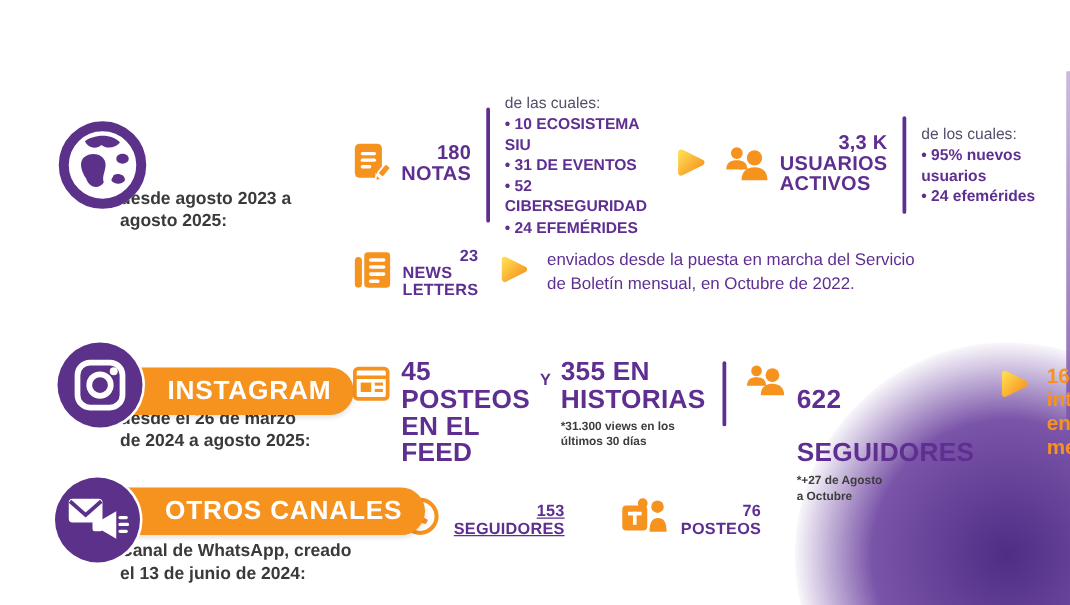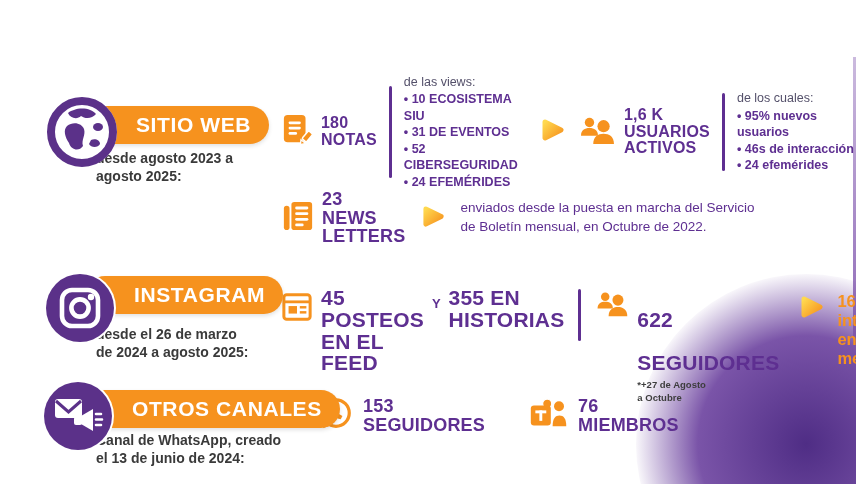--- a/index.html
+++ b/index.html
@@ -22,22 +22,22 @@
   .icon-circle{position:absolute;width:76px;height:76px;z-index:2;}
   .pill{position:absolute;background:#F6921E;color:#fff;font-weight:bold;border-radius:24px;
         height:38px;display:flex;align-items:center;z-index:1;letter-spacing:0.6px;
         font-size:21px;padding:0 18px 0 48px;box-shadow:0 2px 4px rgba(0,0,0,0.12);}
   .period{position:absolute;color:#3a3a3a;font-size:14px;font-weight:bold;line-height:1.28;
           white-space:pre-line;}
 
   
   .row{position:absolute;display:flex;}
   .row-center{align-items:center;}
-  .stat{color:#5e2f91;font-weight:bold;line-height:1.04;white-space:pre-line;letter-spacing:0.2px;}
-  .fs16{font-size:16px;} .fs15{font-size:18px;} .fs17{font-size:21px;}
+  .stat{color:#5e2f91;font-weight:bold;line-height:1.04;white-space:pre-line;letter-spacing:0.2px;align-items:flex-end;}
+  .fs16{font-size:16px;} .fs15{font-size:13px;} .fs17{font-size:21px;}
   .vdiv{width:3px;background:#5e2f91;border-radius:2px;flex:none;}
   .breakdown{font-size:12.5px;line-height:1.32;}
   .breakdown .intro{color:#54506a;font-weight:normal;margin-bottom:1px;}
   .breakdown ul{list-style:none;margin:0;padding:0;}
   .breakdown li{color:#5e2f91;font-weight:bold;}
   .breakdown li::before{content:"\2022  ";}
   .footnote{font-size:9.5px;color:#3d3d3d;font-weight:bold;line-height:1.3;white-space:pre-line;margin-top:5px;}
   .desc{color:#5e2f91;font-size:13.5px;line-height:1.4;white-space:pre-line;}
   .orange-stat{color:#F6921E;font-weight:bold;font-size:16.5px;line-height:1.15;white-space:pre-line;}
   .y-conn{color:#5e2f91;font-weight:bold;font-size:13px;}
@@ -65,21 +65,20 @@
   <div class="icon-circle" style="left:44px;top:94px;">
     <svg viewBox="0 0 76 76" width="76" height="76">
       <circle cx="38" cy="38" r="35" fill="#fff"></circle>
       <circle cx="38" cy="38" r="31" fill="#fff" stroke="#5B3189" stroke-width="8"></circle>
       <path d="M30 16 C38 13 48 15 52 20 C48 25 41 25 37 22 C33 26 26 24 24 19 C26 17 28 16.6 30 16 Z" fill="#5B3189"></path>
       <path d="M23 32 C29 27 38 29 40 35 C42 41 37 46 39 52 C35 58 27 56 25 49 C21 43 19 36 23 32 Z" fill="#5B3189"></path>
       <ellipse cx="54" cy="33" rx="5" ry="4" fill="#5B3189"></ellipse>
       <path d="M47 46 C51 44 56 46 56 50 C54 54 47 54 45 50 Z" fill="#5B3189"></path>
     </svg>
   </div>
-  <div class="pill" style="left:88px;top:106px;">SITIO WEB</div>
   <div class="period" style="left:96px;top:150px;">desde agosto 2023 a
 agosto 2025:</div>
 
   <div class="row row-center" style="left:282px;top:84px;height:96px;">
     <span class="icn" style="margin-right:7px;">
       <svg viewBox="0 0 34 36" width="32" height="34">
         <rect x="2" y="2" width="23" height="29" rx="4" fill="#F6921E"></rect>
         <rect x="7" y="9" width="13" height="2.8" rx="1.4" fill="#fff"></rect>
         <rect x="7" y="14.6" width="13" height="2.8" rx="1.4" fill="#fff"></rect>
         <rect x="7" y="20.2" width="9" height="2.8" rx="1.4" fill="#fff"></rect>
@@ -88,21 +87,21 @@
           <polygon points="23,31.5 29,31.5 26,36" fill="#F6921E" stroke="#fff" stroke-width="1.4"></polygon>
         </g>
       </svg>
     </span>
     <div class="stack stat fs16" style="margin-right:12px;">
       <span>180</span>
       <span>NOTAS</span>
     </div>
     <div class="vdiv" style="height:92px;margin-right:12px;"></div>
     <div class="breakdown" style="margin-right:14px;">
-      <div class="intro">de las views:</div>
+      <div class="intro">de las cuales:</div>
       <ul>
         <li>10 ECOSISTEMA SIU</li>
         <li>31 DE EVENTOS</li>
         <li>52 CIBERSEGURIDAD</li>
         <li>24 EFEMÉRIDES</li>
       </ul>
     </div>
     <span class="icn" style="margin-right:12px;">
       <svg viewBox="0 0 26 26" width="26" height="26">
         <path d="M5 5 L21 13 L5 21 Z" fill="url(#ag)" stroke="url(#ag)" stroke-width="5" stroke-linejoin="round"></path>
@@ -110,30 +109,29 @@
     </span>
     <span class="icn" style="margin-right:8px;">
       <svg viewBox="0 0 40 34" width="38" height="32">
         <circle cx="12" cy="9" r="5" fill="#F6921E"></circle>
         <path d="M3 23 C3 17 7 15 12 15 C17 15 21 17 21 23 Z" fill="#F6921E"></path>
         <circle cx="27" cy="13" r="6.5" fill="#F6921E"></circle>
         <path d="M16 32 C16 24 21 21 27 21 C33 21 38 24 38 32 Z" fill="#F6921E"></path>
       </svg>
     </span>
     <div class="stack stat fs16" style="margin-right:12px;">
-      <span>1,6 K</span>
+      <span>3,3 K</span>
       <span>USUARIOS
 ACTIVOS</span>
     </div>
     <div class="vdiv" style="height:78px;margin-right:12px;"></div>
     <div class="breakdown">
       <div class="intro">de los cuales:</div>
       <ul>
         <li>95% nuevos usuarios</li>
-        <li>46s de interacción</li>
         <li>24 efemérides</li>
       </ul>
     </div>
   </div>
 
   <div class="row row-center" style="left:282px;top:192px;height:52px;">
     <span class="icn" style="margin-right:8px;">
       <svg viewBox="0 0 34 36" width="32" height="34">
         <rect x="2" y="7" width="6" height="26" rx="3" fill="#F6921E"></rect>
         <rect x="10" y="3" width="22" height="30" rx="3" fill="#F6921E"></rect>
@@ -159,40 +157,42 @@
 
   <div class="icon-circle" style="left:42px;top:270px;">
     <svg viewBox="0 0 76 76" width="76" height="76">
       <circle cx="38" cy="38" r="36" fill="#fff"></circle>
       <circle cx="38" cy="38" r="34" fill="#5B3189"></circle>
       <rect x="20" y="20" width="36" height="36" rx="10" fill="none" stroke="#fff" stroke-width="4.6"></rect>
       <circle cx="38" cy="38" r="8.6" fill="none" stroke="#fff" stroke-width="4.6"></circle>
       <circle cx="49" cy="27" r="3.2" fill="#fff"></circle>
     </svg>
   </div>
-  <div class="pill" style="left:86px;top:276px;">INSTAGRAM</div>
+  <div class="pill" style="left:86px;top:294px;">INSTAGRAM</div>
   <div class="period" style="left:96px;top:326px;">desde el 26 de marzo
 de 2024 a agosto 2025:</div>
 
   <div class="row" style="left:282px;top:287px;">
     <span class="icn" style="margin:5px 9px 0 0;">
       <svg viewBox="0 0 32 32" width="30" height="30">
         <rect x="2" y="3" width="28" height="26" rx="3" fill="none" stroke="#F6921E" stroke-width="3.2"></rect>
         <line x1="3" y1="10.5" x2="29" y2="10.5" stroke="#F6921E" stroke-width="3"></line>
         <rect x="7" y="15" width="9" height="8" fill="#F6921E"></rect>
         <rect x="19" y="15" width="7" height="2.6" fill="#F6921E"></rect>
         <rect x="19" y="20.4" width="7" height="2.6" fill="#F6921E"></rect>
       </svg>
     </span>
     <div class="stat fs17" style="margin-right:8px;">45 POSTEOS
 EN EL FEED</div>
     <div class="y-conn" style="margin:9px 8px 0 0;">Y</div>
     <div class="stack" style="margin-right:14px;">
       <div class="stat fs17">355 EN
 HISTORIAS</div>
+      <div class="footnote">*31.300 views en los
+últimos 30 días</div>
     </div>
     <div class="vdiv" style="height:52px;margin:2px 14px 0 0;"></div>
     <span class="icn" style="margin:2px 8px 0 0;">
       <svg viewBox="0 0 40 34" width="34" height="29">
         <circle cx="12" cy="9" r="5" fill="#F6921E"></circle>
         <path d="M3 23 C3 17 7 15 12 15 C17 15 21 17 21 23 Z" fill="#F6921E"></path>
         <circle cx="27" cy="13" r="6.5" fill="#F6921E"></circle>
         <path d="M16 32 C16 24 21 21 27 21 C33 21 38 24 38 32 Z" fill="#F6921E"></path>
       </svg>
     </span>
@@ -229,33 +229,33 @@
 el 13 de junio de 2024:</div>
 
   <div class="row row-center" style="left:318px;top:394px;height:44px;">
     <span class="icn" style="margin-right:9px;">
       <svg viewBox="0 0 38 38" width="36" height="36">
         <circle cx="19" cy="18" r="14" fill="none" stroke="#F6921E" stroke-width="3.4"></circle>
         <path d="M9 28 L5 34 L12.5 31.5 Z" fill="#F6921E"></path>
         <path d="M13.5 12.5 c-0.6 6.5 4.5 11.5 10.5 12 l1.8-3.4 -3.6-2.2 c-0.9 0.9-2.1 0.8-3.1-0.1 -1.2-1.1-2.1-2.3-2.5-3.7 l2.2-1.9 -2.1-3.6 Z" fill="#F6921E"></path>
       </svg>
     </span>
-    <div class="stack stat fs15" style="margin-right:44px;">
+    <div class="stack stat fs15" style="margin-right:44px;text-decoration:underline;">
       <span>153</span>
       <span>SEGUIDORES</span>
     </div>
     <span class="icn" style="margin-right:9px;">
       <svg viewBox="0 0 44 38" width="40" height="35">
         <circle cx="33" cy="10" r="5.5" fill="#F6921E"></circle>
         <path d="M26 32 c0-9 3-12 7.5-12 c4.5 0 7.5 3 7.5 12 Z" fill="#F6921E"></path>
         <circle cx="20" cy="7" r="5" fill="#F6921E" stroke="#fff" stroke-width="1.4"></circle>
         <rect x="2" y="9" width="22" height="22" rx="3.5" fill="#F6921E"></rect>
         <rect x="7" y="14.5" width="12" height="3.2" fill="#fff"></rect>
         <rect x="11.4" y="14.5" width="3.2" height="11.5" fill="#fff"></rect>
       </svg>
     </span>
     <div class="stack stat fs15">
       <span>76</span>
-      <span>MIEMBROS</span>
+      <span>POSTEOS</span>
     </div>
   </div>
 
 </div>
 
 </body></html>

